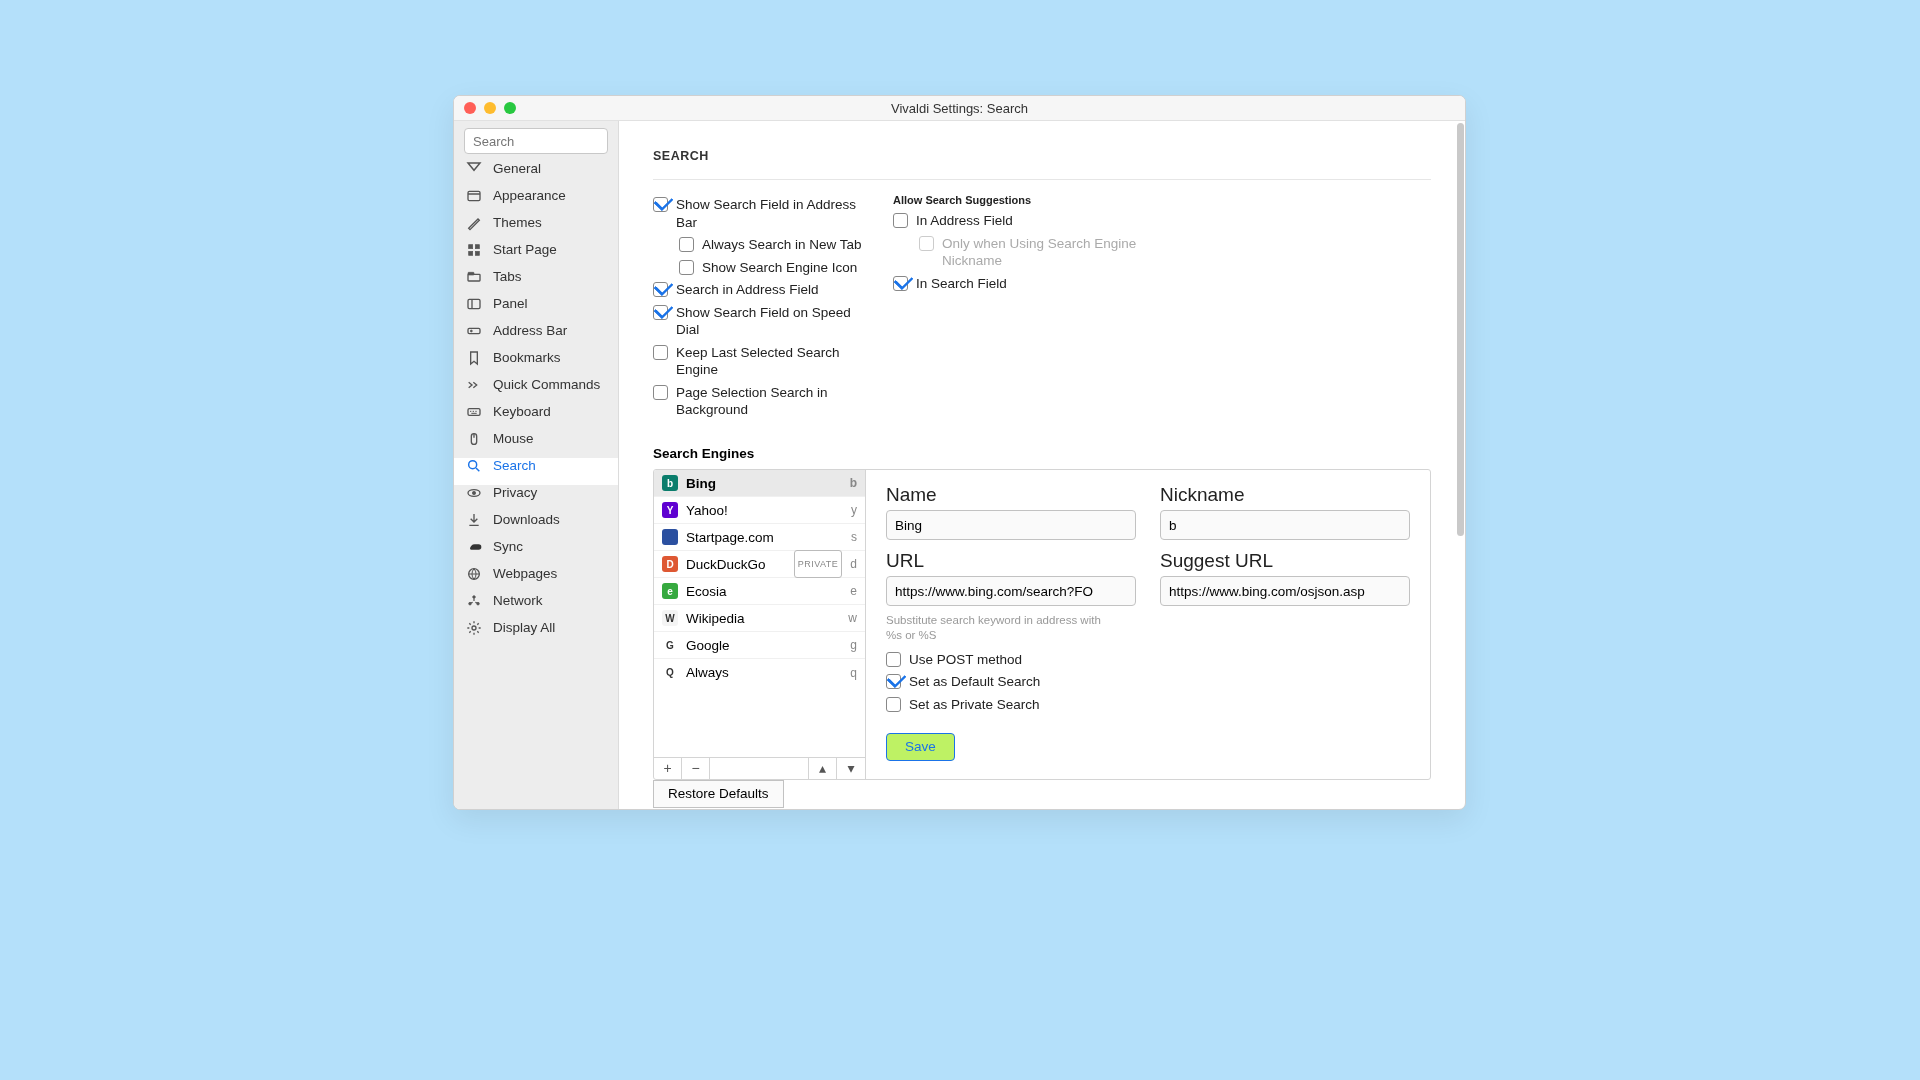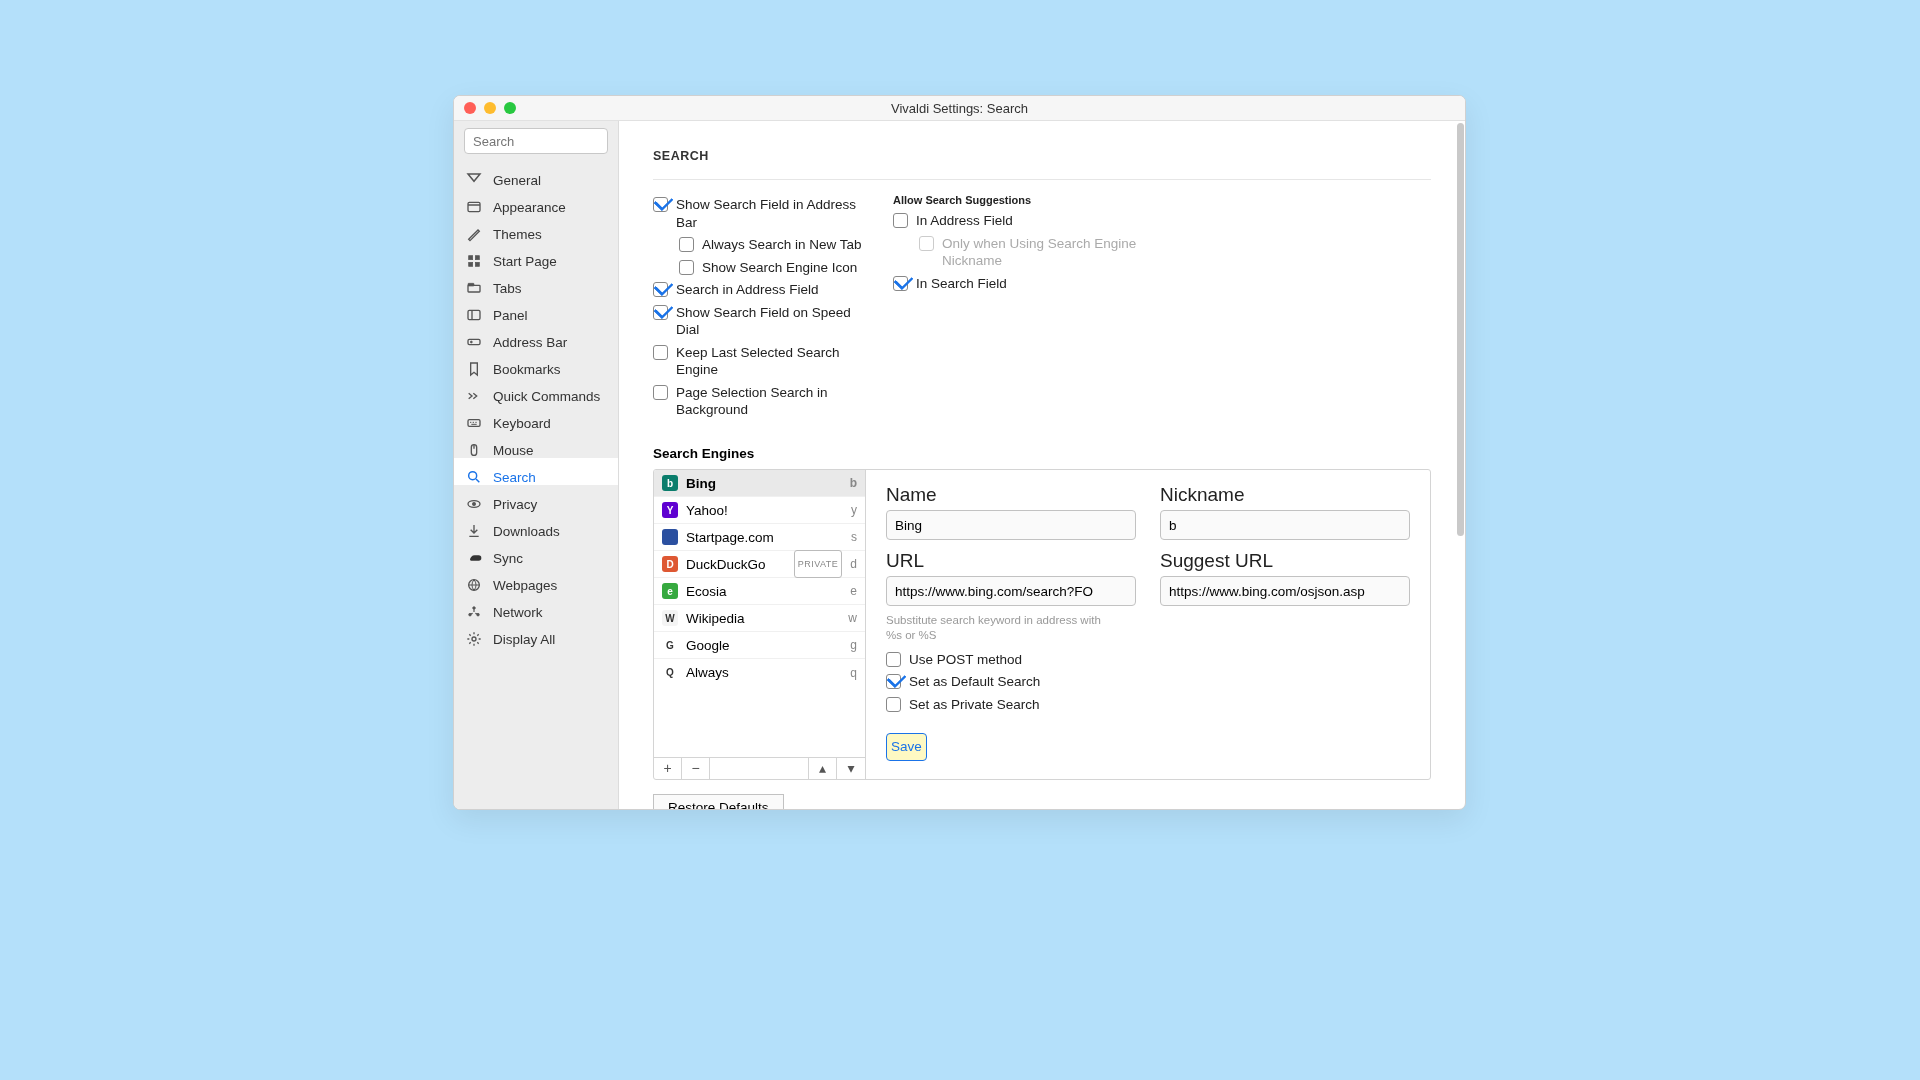--- a/index.html
+++ b/index.html
@@ -9,21 +9,21 @@
 .titlebar { height:25px; background:#f6f6f6; border-bottom:1px solid #e1e1e1; display:flex; align-items:center; padding:0 10px; position:relative; }
 .traffic { display:flex; gap:8px; }
 .traffic span { width:12px; height:12px; border-radius:50%; display:inline-block; }
 .tl-close{background:#ff5f57;} .tl-min{background:#febc2e;} .tl-max{background:#28c840;}
 .title { position:absolute; left:0; right:0; text-align:center; font-size:13px; color:#333; }
 .body { display:flex; height:calc(100% - 25px); }
 .sidebar { width:165px; background:#ededed; border-right:1px solid #dcdcdc; display:flex; flex-direction:column; }
 .search-wrap { padding:7px 10px; }
 .search-wrap input { width:100%; height:26px; border:1px solid #c8c8c8; border-radius:4px; padding:0 8px; font-size:13px; background:#fff; }
 .nav { flex:1; }
-.nav-item { display:flex; align-items:flex-end; gap:11px; height:27px; padding:0 12px; font-size:13.5px; color:#333; cursor:pointer; }
+.nav-item { display:flex; align-items:flex-start; gap:11px; height:27px; padding:0 12px; font-size:13.5px; color:#333; cursor:pointer; }
 .nav-item svg, .nav-item .ico { width:16px; height:16px; flex-shrink:0; fill:#555; stroke:#555; }
 .nav-item.active { background:#fff; color:#1a73e8; }
 .nav-item.active svg { fill:#1a73e8; stroke:#1a73e8; }
 .content { flex:1; overflow:auto; padding:28px 34px 40px 34px; position:relative; }
 .scrollbar { position:absolute; right:0; top:0; width:10px; height:100%; }
 .scrollbar .thumb { position:absolute; right:1px; top:2px; width:7px; height:60%; background:#c9c9c9; border-radius:4px; }
 h2.section { font-size:12.5px; font-weight:700; letter-spacing:0.5px; color:#333; margin-bottom:16px; text-transform:uppercase; }
 .hr { border-top:1px solid #e6e6e6; margin-bottom:14px; }
 .two-col { display:flex; gap:30px; }
 .col { flex:0 0 auto; }
@@ -49,22 +49,22 @@
 .engine-toolbar { height:22px; border-top:1px solid #d4d4d4; display:flex; }
 .tbtn { width:28px; border-right:1px solid #d4d4d4; display:flex; align-items:center; justify-content:center; font-size:14px; color:#555; cursor:pointer; }
 .tbtn.spacer { flex:1; border-right:1px solid #d4d4d4; cursor:default;}
 .tbtn:last-child { border-right:none; }
 .engine-detail { flex:1; padding:14px 20px 18px 20px; }
 .form-row { display:flex; gap:24px; margin-bottom:10px; }
 .fld { flex:1; display:flex; flex-direction:column; gap:4px; }
 .fld label { font-size:19px; color:#222; }
 .fld input { height:30px; border:1px solid #c2c2c2; border-radius:4px; padding:0 8px; font-size:13.5px; background:#fafafa; }
 .hint { font-size:11.5px; color:#999; max-width:220px; line-height:1.3; margin-top:-3px; margin-bottom:8px; }
-.save-btn { margin-top:14px; height:28px; padding:0 4px; border:1px solid #1a73e8; background:#fef9c3; color:#1a73e8; font-size:13.5px; border-radius:4px; cursor:pointer; }
-.restore { margin-top:14px; height:28px; padding:0 14px; border:1px solid #c2c2c2; background:#fafafa; font-size:13.5px; border-radius:0; cursor:pointer; }
+.save-btn { margin-top:14px; height:28px; padding:0 18px; border:1px solid #1a73e8; background:#bef264; color:#1a73e8; font-size:13.5px; border-radius:4px; cursor:pointer; }
+.restore { height:28px; padding:0 14px; border:1px solid #c2c2c2; background:#fafafa; font-size:13.5px; border-radius:0; cursor:pointer; }
 </style>
 </head>
 <body>
 
 <div class="canvas">
 <div class="window">
 
   <div class="titlebar">
     <div class="traffic">
       <span class="tl-close"></span>

